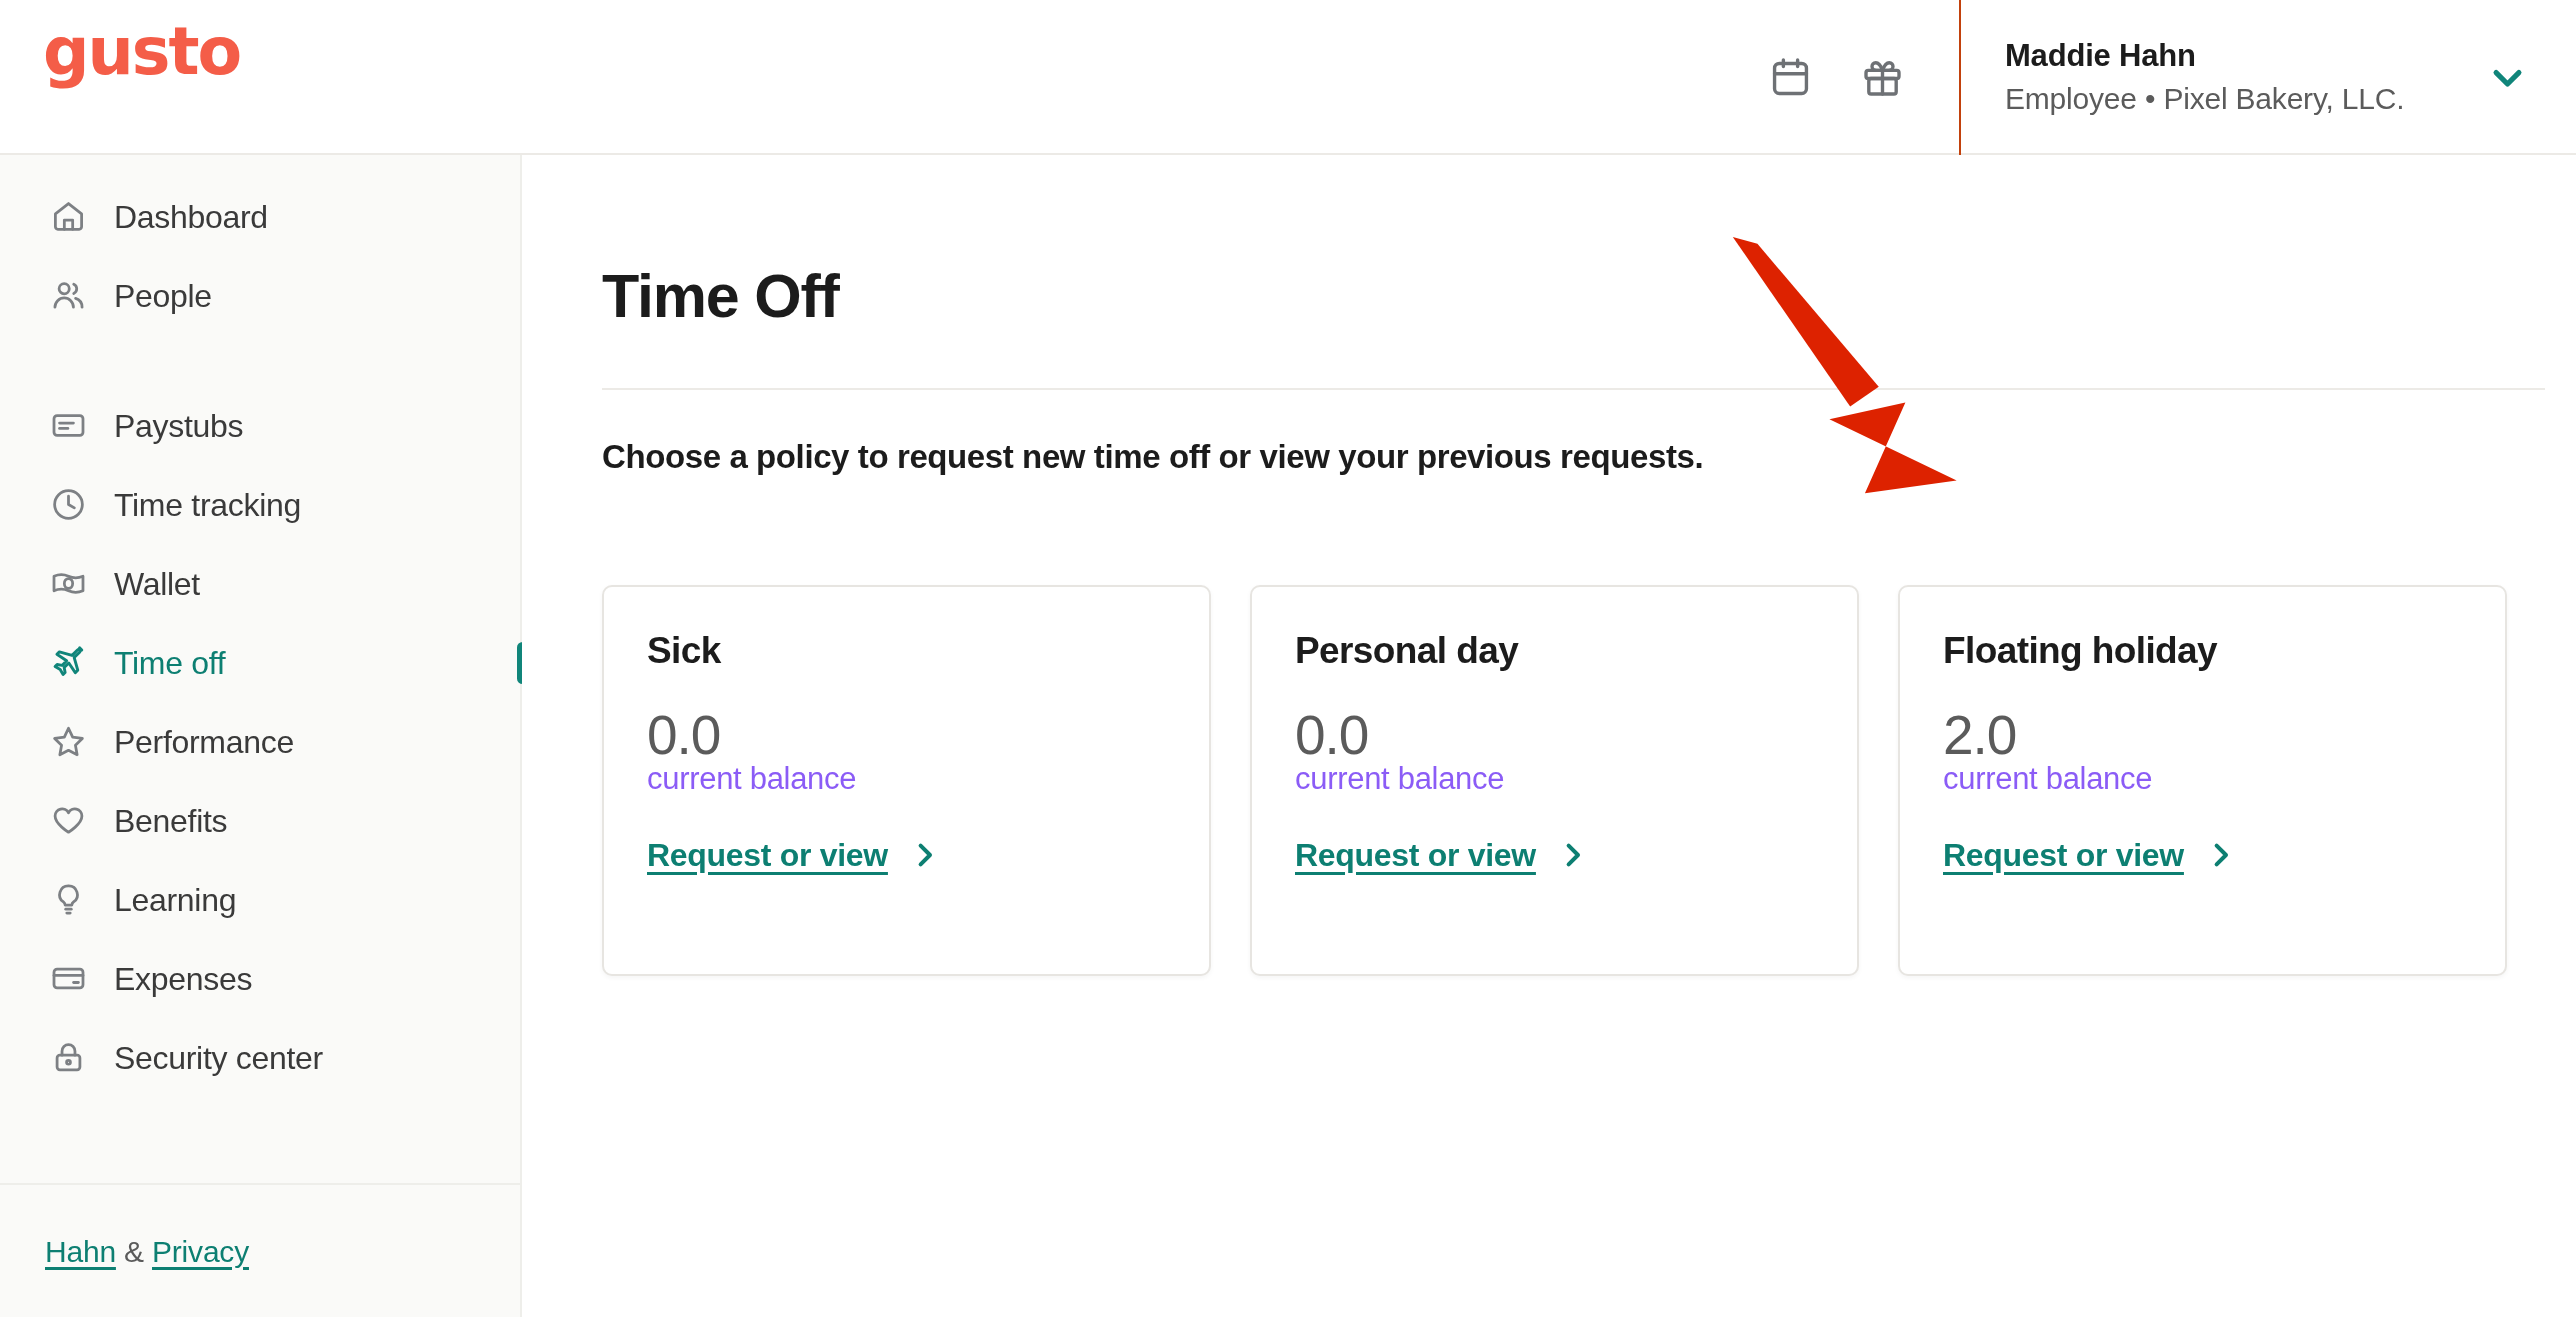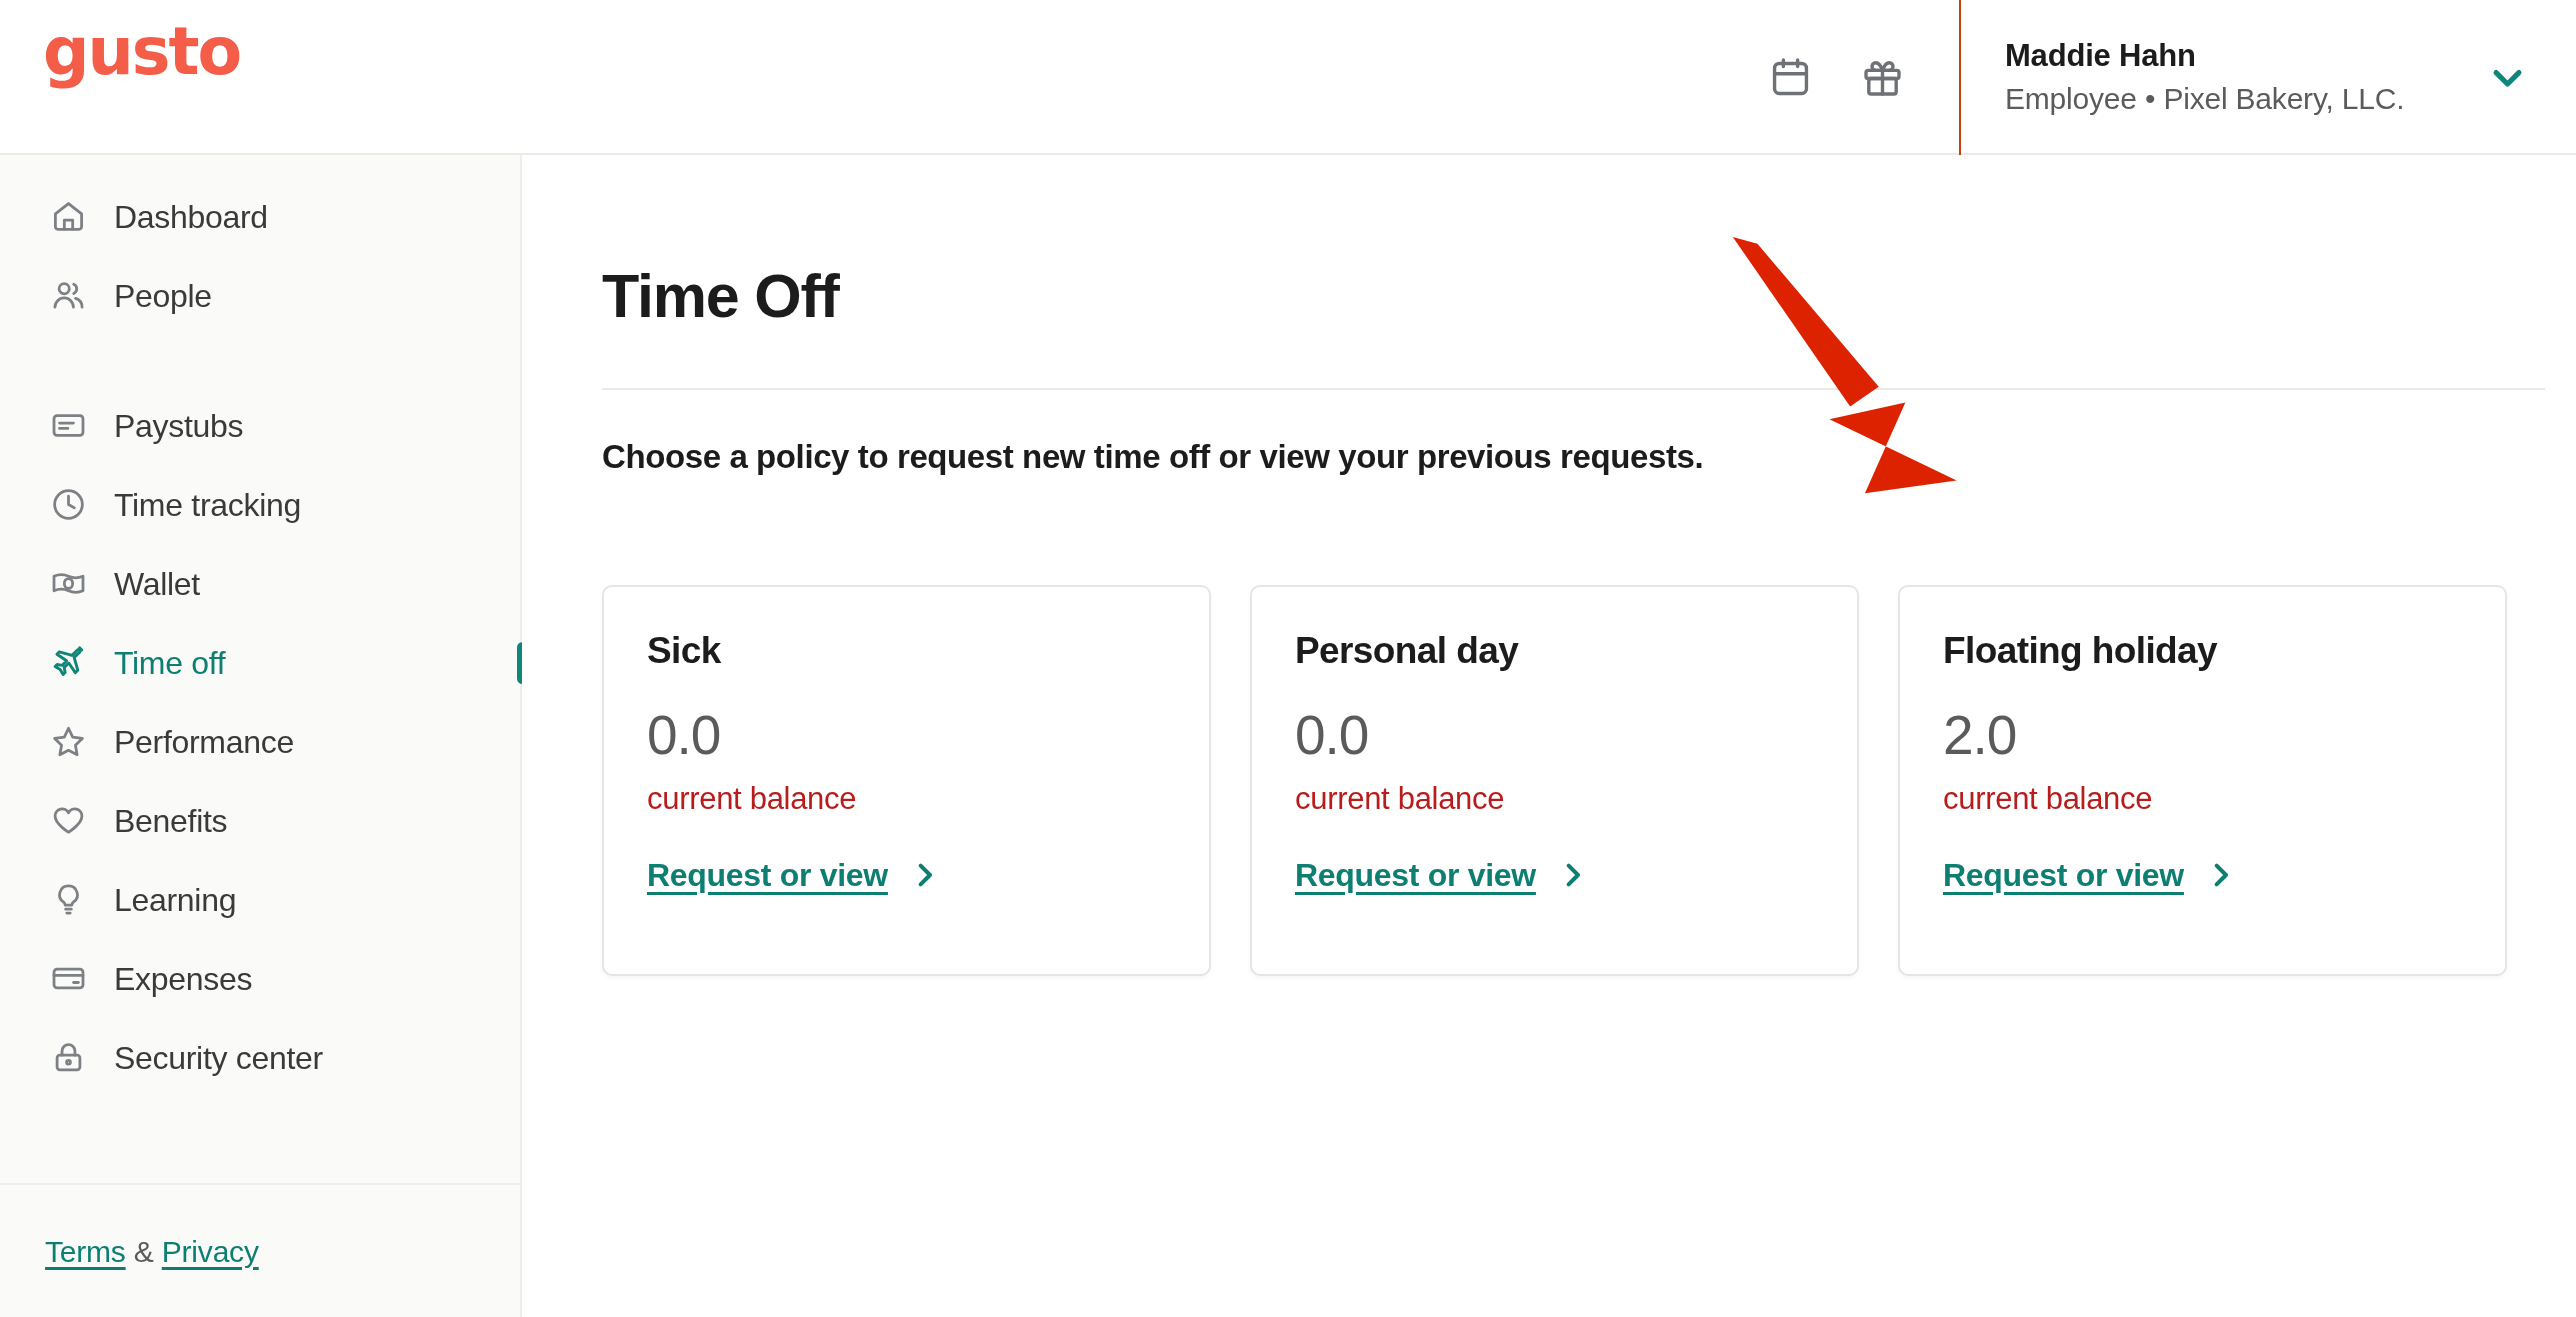--- a/index.html
+++ b/index.html
@@ -256,24 +256,23 @@
     font-size: 55px;
     color: #5b5b5b;
     letter-spacing: -1px;
     line-height: 1;
     margin-top: 39px;
     font-weight: 400;
   }
 
   .card-balance-label {
     font-size: 31px;
-    color: #b91c1c;
+    color: #8b5cf6;
     letter-spacing: -0.3px;
     line-height: 1;
-    margin-top: 20px;
   }
 
   .card-link {
     display: flex;
     align-items: center;
     margin-top: 45px;
     cursor: pointer;
     width: fit-content;
   }
 
@@ -471,21 +470,21 @@
             <path d="M7.8 10.5V7.9a4.2 4.2 0 0 1 8.4 0v2.6"></path>
             <circle cx="12" cy="15.1" r="1.25"></circle>
           </svg>
         </span>
         <span class="nav-label">Security center</span>
       </a>
 
     </div>
 
     <div class="sidebar-footer">
-      <div class="footer-text"><span class="footer-link">Terms</span><span> &amp; </span><span class="footer-link">Privacy</span></div>
+      <div class="footer-text"><span class="footer-link">Hahn</span><span> &amp; </span><span class="footer-link">Privacy</span></div>
     </div>
 
   </nav>
 
   <main class="main">
 
     <h1 class="page-title">Time Off</h1>
     <div class="title-rule"></div>
     <p class="subtitle">Choose a policy to request new time off or view your previous requests.</p>
 

